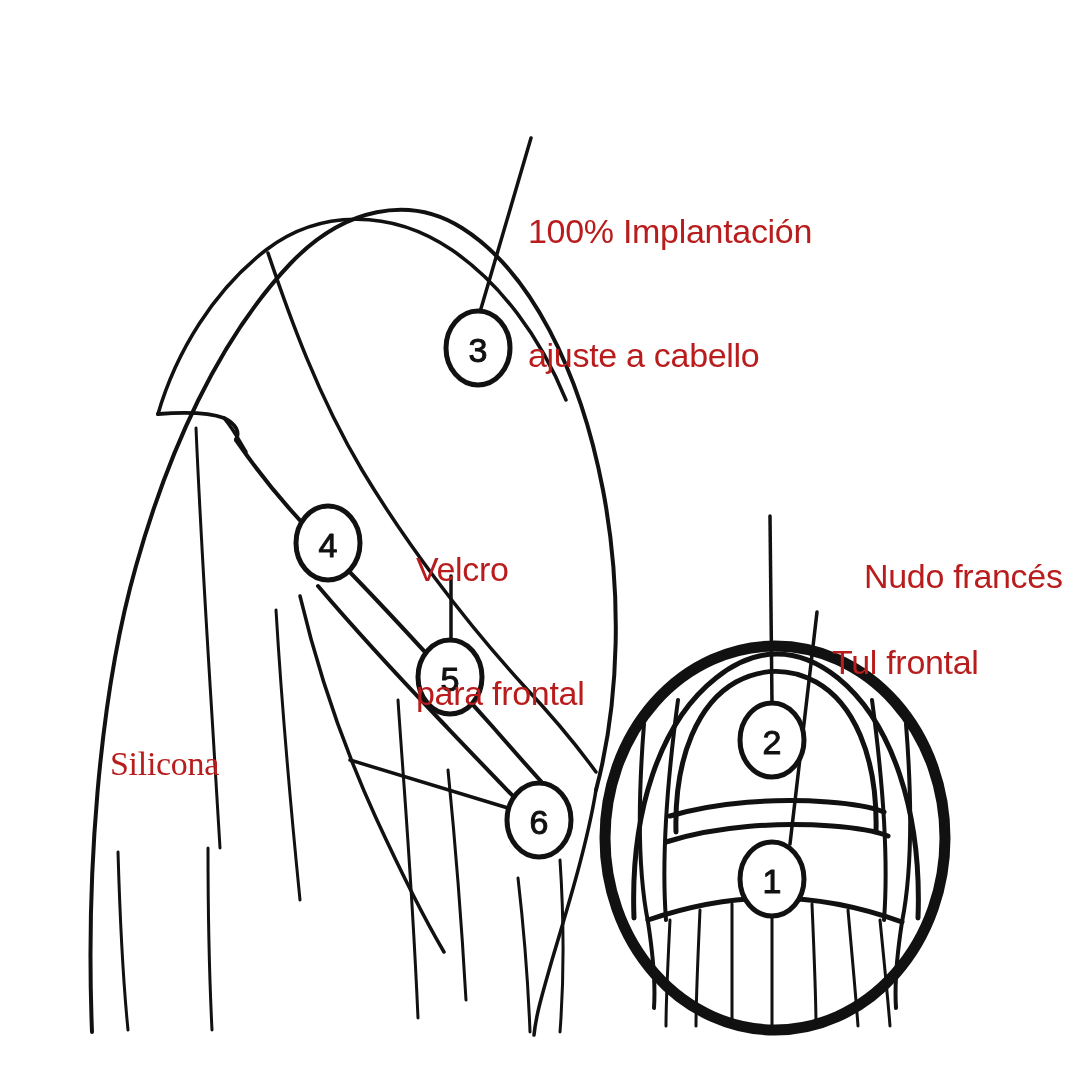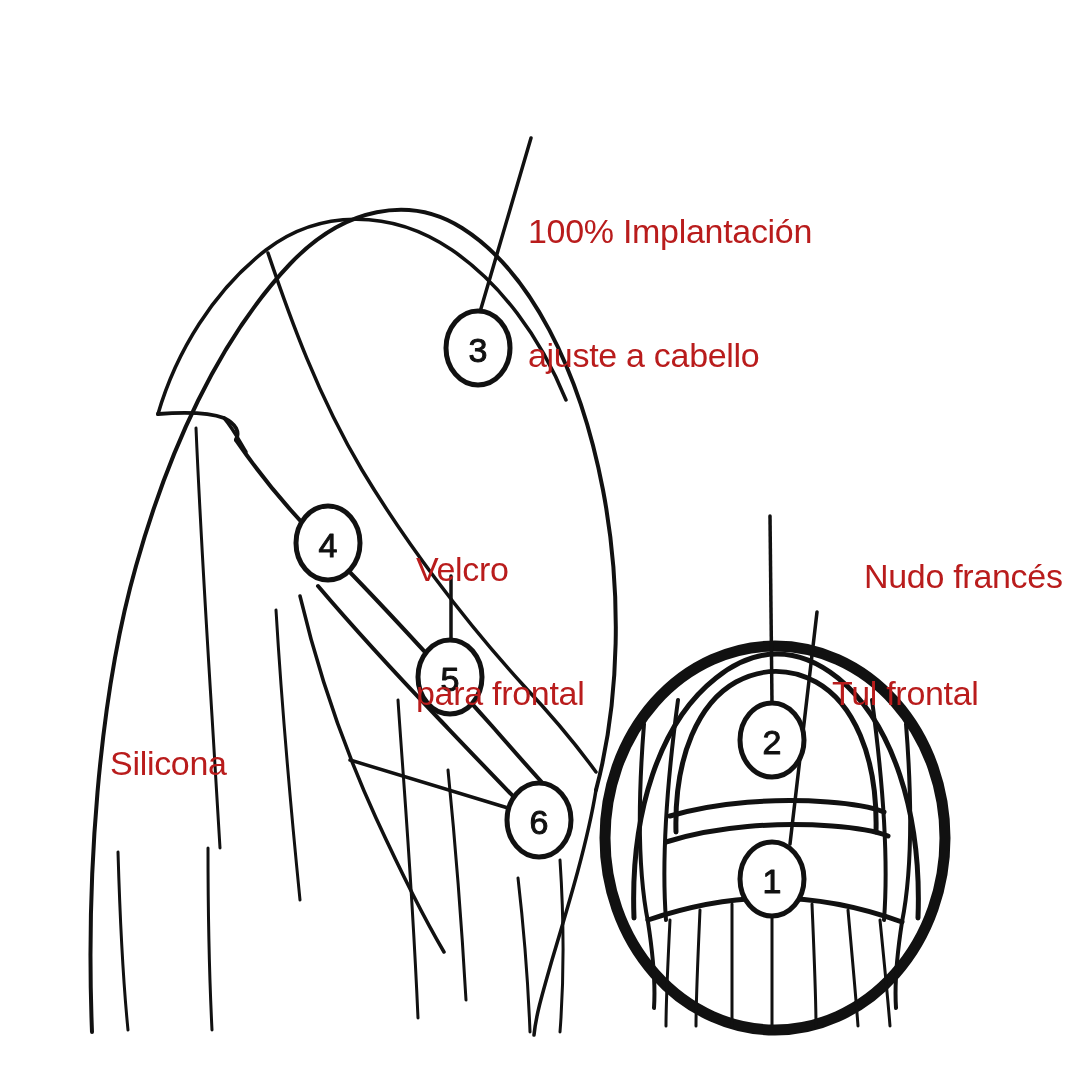--- a/index.html
+++ b/index.html
@@ -198,25 +198,25 @@
   <div class="ann-label" style="left:528px; top:128px;">
     <div>100% Implantación</div>
     <div>ajuste a cabello</div>
   </div>
 
   <div class="ann-label" style="left:416px; top:466px;">
     <div>Velcro</div>
     <div>para frontal</div>
   </div>
 
-  <div class="ann-label" style="left:110px; top:660px;">
+  <div class="ann-label" style="left:110px; top:660px;font-family:Liberation Serif, serif;">
     <div>Silicona</div>
   </div>
 
   <div class="ann-label" style="left:820px; top:473px;margin-left:44px;">
     <div>Nudo francés</div>
   </div>
 
-  <div class="ann-label" style="left:832px; top:590px;">
+  <div class="ann-label" style="left:832px; top:559px;">
     <div>Tul frontal</div>
   </div>
 
 </div>
 
 </body></html>

